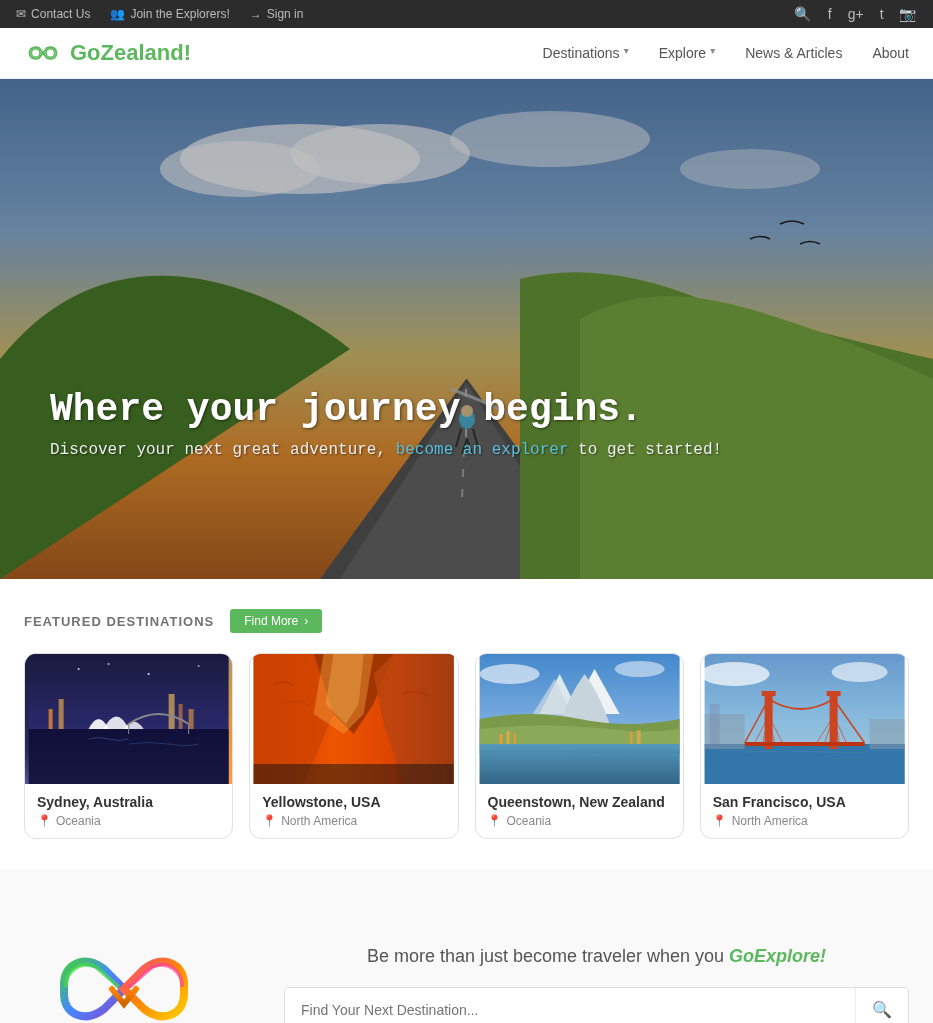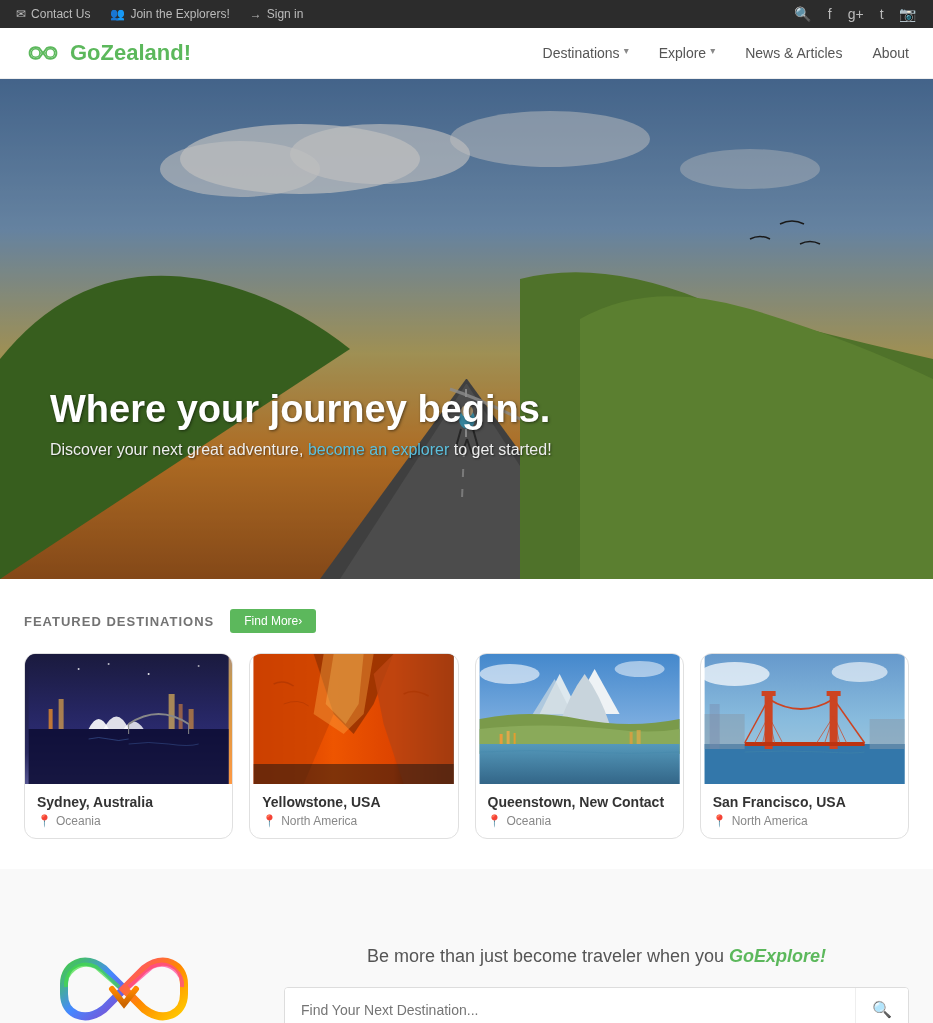--- a/index.html
+++ b/index.html
@@ -59,20 +59,21 @@
       height: 100%;
       position: absolute;
       top: 0; left: 0;
     }
 
     .hero-text {
       position: absolute;
       bottom: 120px;
       left: 50px;
       color: #fff;
+      font-family: Liberation Mono, monospace;
     }
     .hero-text h1 {
       font-size: 38px;
       font-weight: bold;
       text-shadow: 1px 1px 3px rgba(0,0,0,0.5);
       margin-bottom: 10px;
     }
     .hero-text p {
       font-size: 16px;
       color: #eee;
@@ -104,20 +105,21 @@
     .find-more-btn {
       background: #5cb85c;
       color: #fff;
       border: none;
       padding: 5px 14px;
       font-size: 12px;
       border-radius: 3px;
       cursor: pointer;
       display: flex;
       align-items: center;
+      gap: 6px;
     }
 
     .destination-grid {
       display: grid;
       grid-template-columns: repeat(4, 1fr);
       gap: 16px;
     }
     .destination-card {
       background: #fff;
       border: 1px solid #e0e0e0;
@@ -441,21 +443,21 @@
         <rect x="34" y="79" width="2" height="11" fill="#ff9922" opacity="0.75"></rect>
         <rect x="150" y="78" width="3" height="12" fill="#ff9933" opacity="0.6"></rect>
         <rect x="157" y="76" width="4" height="14" fill="#ffaa44" opacity="0.55"></rect>
 
         <path d="M0 98 Q50 95 100 98 Q150 101 200 98" stroke="#4488aa" stroke-width="1" fill="none" opacity="0.4"></path>
 
         <ellipse cx="30" cy="20" rx="30" ry="10" fill="white" opacity="0.6"></ellipse>
         <ellipse cx="160" cy="15" rx="25" ry="8" fill="white" opacity="0.5"></ellipse>
       </svg>
       <div class="dest-info">
-        <div class="dest-name">Queenstown, New Contact</div>
+        <div class="dest-name">Queenstown, New Zealand</div>
         <div class="dest-region">
           <span>📍</span>
           <span>Oceania</span>
         </div>
       </div>
     </div>
 
     <div class="destination-card">
       <svg class="dest-img" viewBox="0 0 200 130" xmlns="http://www.w3.org/2000/svg">
         <defs>

